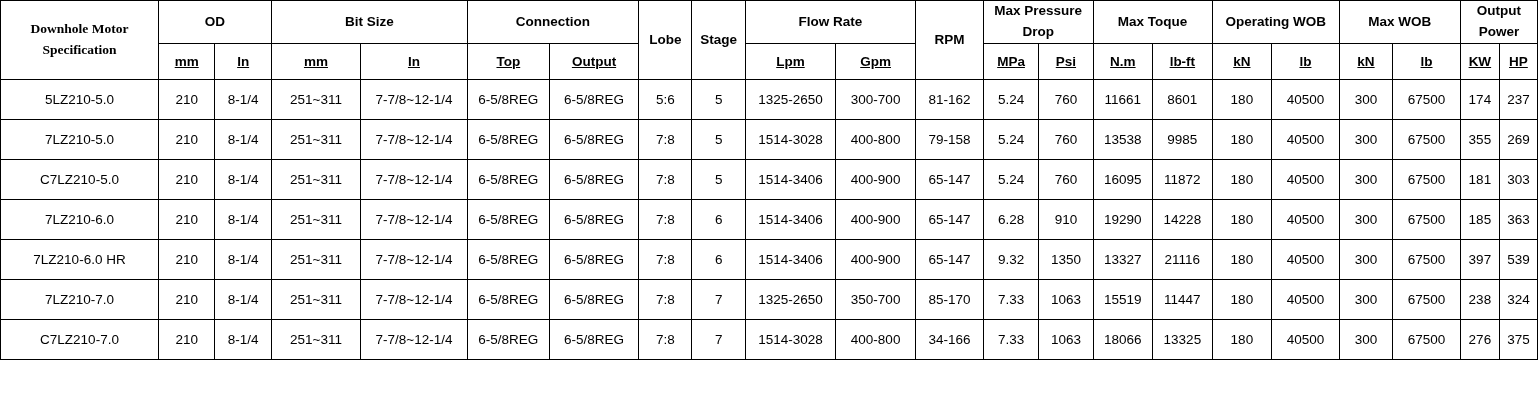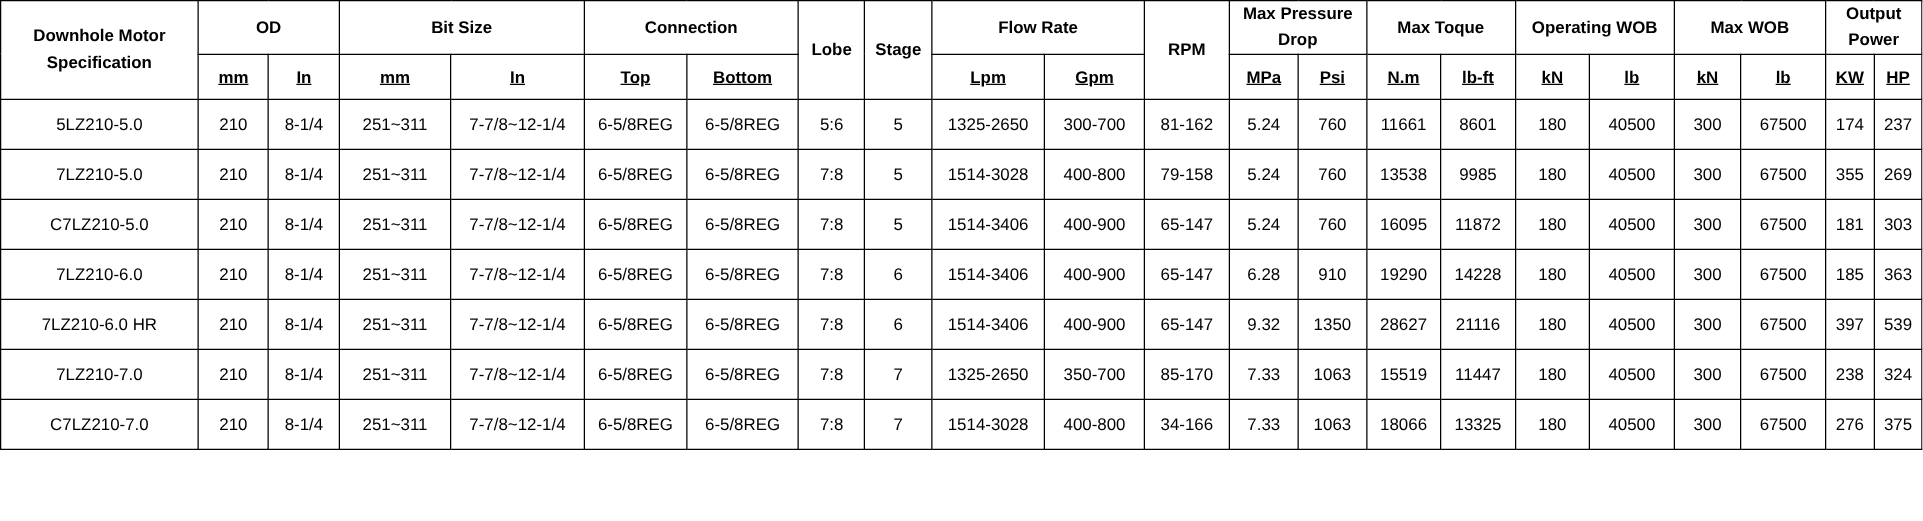--- a/index.html
+++ b/index.html
@@ -49,20 +49,21 @@
   }
   td.namecell {
     text-align: center;
     font-size: 13.5px;
   }
   th.namehead {
     text-align: left;
     padding-left: 10px;
     font-size: 14.5px;
     line-height: 1.75;
+    font-family: Liberation Serif, serif;
   }
   .two-line {
     line-height: 1.55;
     white-space: normal;
   }
 </style>
 </head>
 <body>
 
 <div id="sheet">
@@ -112,21 +113,21 @@
         <th class="group" colspan="2">
           <div class="two-line">Output Power</div>
         </th>
       </tr>
       <tr>
         <th class="sub">mm</th>
         <th class="sub">In</th>
         <th class="sub">mm</th>
         <th class="sub">In</th>
         <th class="sub">Top</th>
-        <th class="sub">Bottom</th>
+        <th class="sub">Output</th>
         <th class="sub">Lpm</th>
         <th class="sub">Gpm</th>
         <th class="sub">MPa</th>
         <th class="sub">Psi</th>
         <th class="sub">N.m</th>
         <th class="sub">lb-ft</th>
         <th class="sub">kN</th>
         <th class="sub">lb</th>
         <th class="sub">kN</th>
         <th class="sub">lb</th>
@@ -239,21 +240,21 @@
         <td>7-7/8~12-1/4</td>
         <td>6-5/8REG</td>
         <td>6-5/8REG</td>
         <td>7:8</td>
         <td>6</td>
         <td>1514-3406</td>
         <td>400-900</td>
         <td>65-147</td>
         <td>9.32</td>
         <td>1350</td>
-        <td>28627</td>
+        <td>13327</td>
         <td>21116</td>
         <td>180</td>
         <td>40500</td>
         <td>300</td>
         <td>67500</td>
         <td>397</td>
         <td>539</td>
       </tr>
       <tr>
         <td class="namecell">7LZ210-7.0</td>

